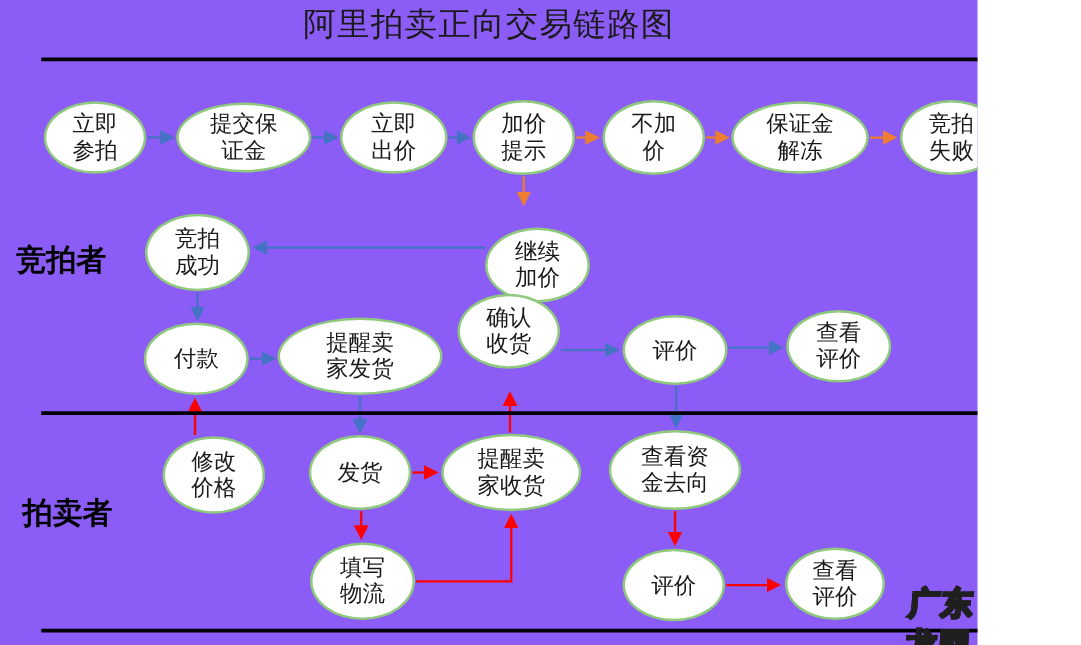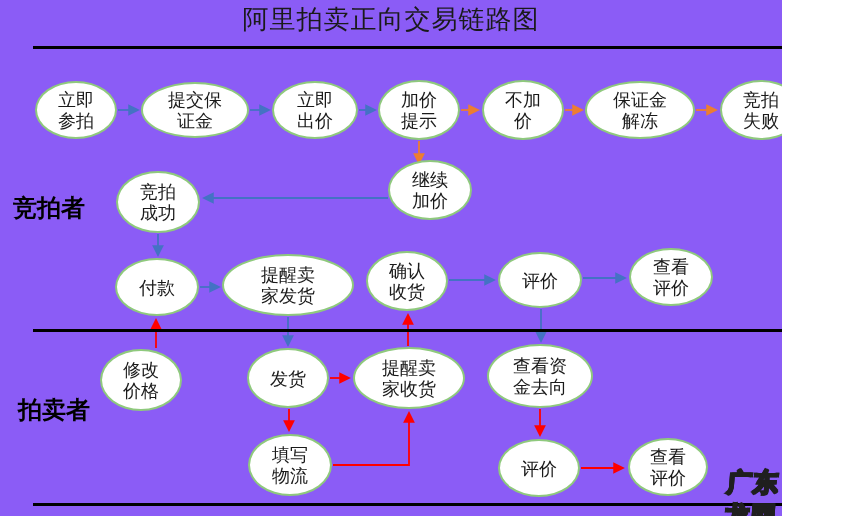--- a/index.html
+++ b/index.html
@@ -112,43 +112,43 @@
         <div>解冻</div>
       </div>
       <div class="node" style="left: 720px; top: 80px; width: 82px; height: 60px; border: 2px solid rgb(143, 201, 125);">
         <div>竞拍</div>
         <div>失败</div>
       </div>
       <div class="node" style="left: 116px; top: 171px; width: 84px; height: 62px; border: 2px solid rgb(143, 201, 125);">
         <div>竞拍</div>
         <div>成功</div>
       </div>
-      <div class="node" style="left: 388px; top: 160px; width: 84px; height: 60px; border: 2px solid rgb(143, 201, 125);">
+      <div class="node" style="left: 388px; top: 182px; width: 84px; height: 60px; border: 2px solid rgb(143, 201, 125);">
         <div>继续</div>
         <div>加价</div>
       </div>
       <div class="node" style="left: 115px; top: 258px; width: 84px; height: 58px; border: 2px solid rgb(143, 201, 125);">
         <div>付款</div>
       </div>
       <div class="node" style="left: 222px; top: 254px; width: 132px; height: 62px; border: 2px solid rgb(143, 201, 125);">
         <div>提醒卖</div>
         <div>家发货</div>
       </div>
-      <div class="node" style="left: 366px; top: 251px; width: 82px; height: 60px; border: 2px solid rgb(143, 201, 125);">
+      <div class="node" style="left: 366px; top: 235px; width: 82px; height: 60px; border: 2px solid rgb(143, 201, 125);">
         <div>确认</div>
         <div>收货</div>
       </div>
       <div class="node" style="left: 498px; top: 252px; width: 84px; height: 56px; border: 2px solid rgb(143, 201, 125);">
         <div>评价</div>
       </div>
       <div class="node" style="left: 629px; top: 248px; width: 84px; height: 58px; border: 2px solid rgb(143, 201, 125);">
         <div>查看</div>
         <div>评价</div>
       </div>
-      <div class="node" style="left: 100px; top: 349px; width: 82px; height: 62px; border: 2px solid rgb(143, 201, 125);">
+      <div class="node" style="left: 130px; top: 349px; width: 82px; height: 62px; border: 2px solid rgb(143, 201, 125);">
         <div>修改</div>
         <div>价格</div>
       </div>
       <div class="node" style="left: 247px; top: 348px; width: 82px; height: 60px; border: 2px solid rgb(143, 201, 125);">
         <div>发货</div>
       </div>
       <div class="node" style="left: 353px; top: 347px; width: 112px; height: 62px; border: 2px solid rgb(143, 201, 125);">
         <div>提醒卖</div>
         <div>家收货</div>
       </div>

